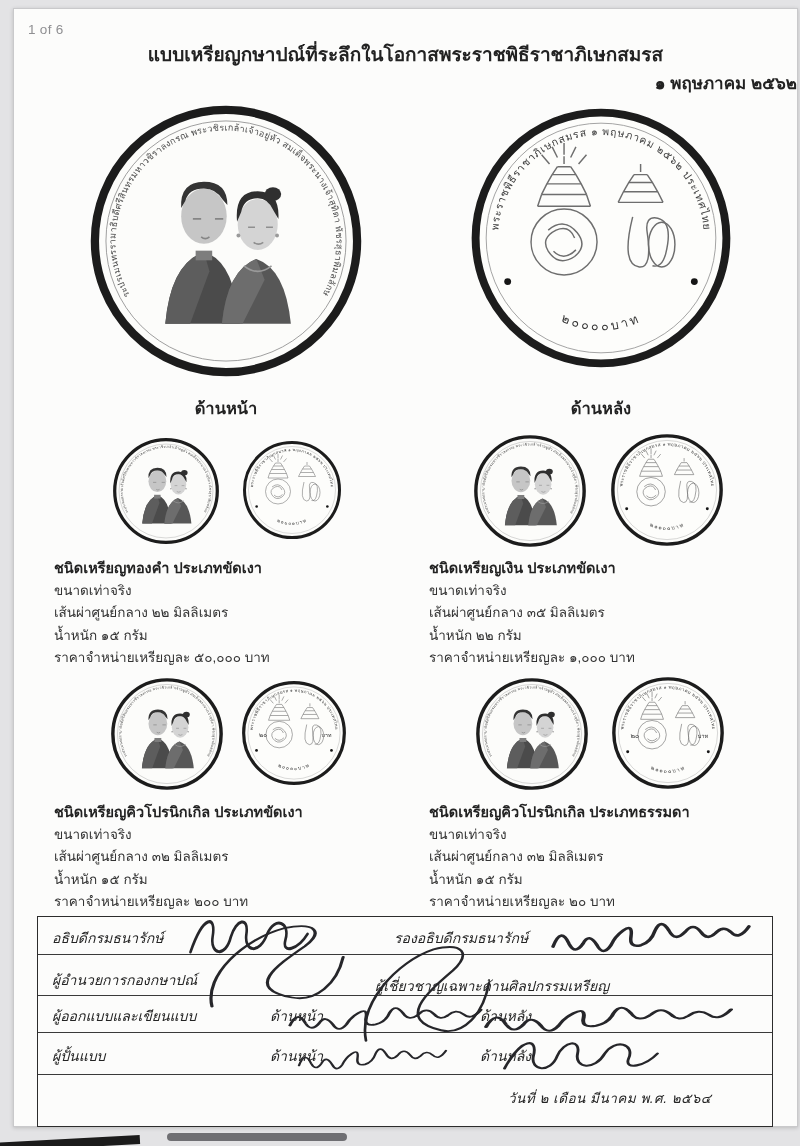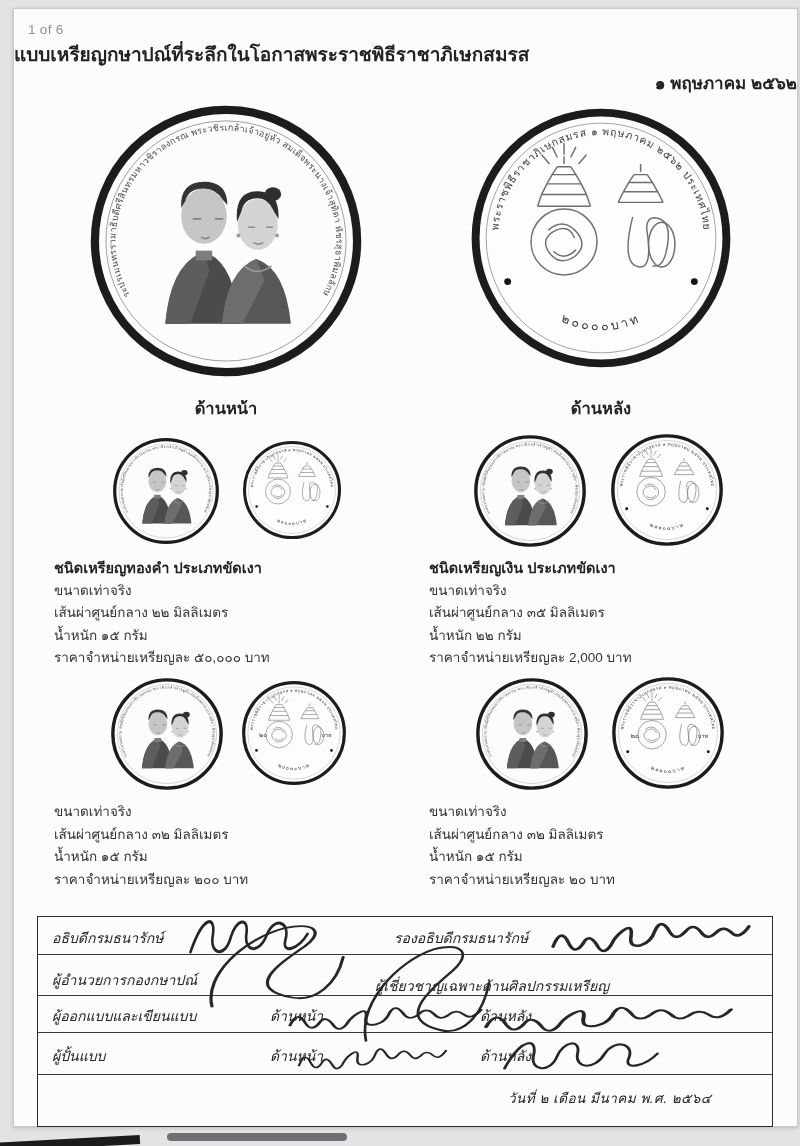--- a/index.html
+++ b/index.html
@@ -8,21 +8,21 @@
     background:#e3e3e5;color:#2b2b2b;
     font-family:"Liberation Sans","DejaVu Sans",sans-serif;
   }
   .abs{position:absolute;}
   .page{
     position:absolute;left:13px;top:8px;width:783px;height:1117px;
     background:#fcfcfb;border:1px solid #c9c9cb;border-radius:0;
     box-shadow:0 1px 4px rgba(0,0,0,.18);
   }
   .page-indicator{left:14px;top:13px;font-size:13.5px;color:#8f8f92;letter-spacing:.3px;}
-  .title1{left:0;top:30px;width:100%;text-align:left;font-size:19px;font-weight:700;color:#222;}
+  .title1{left:0;top:30px;width:100%;text-align:center;font-size:19px;font-weight:700;color:#222;}
   .title2{left:0;top:60px;width:100%;text-align:right;font-size:17px;font-weight:700;color:#222;}
   .caption{font-size:16.5px;font-weight:700;text-align:center;color:#222;}
   .spec{ text-align:left;font-size:13.5px;line-height:22.5px;color:#333;}
   .spec .t{font-size:14.5px;font-weight:700;color:#222;}
   .sig-table{
     position:absolute;left:23px;top:907px;width:734px;height:209px;
     border:1.6px solid #2c2c2c;background:transparent;font-style:italic;
   }
   .tline{position:absolute;left:0;width:100%;height:0;border-top:1.3px solid #3a3a3a;}
   .tlabel{position:absolute;font-size:14px;color:#242424;white-space:nowrap;}
@@ -158,45 +158,47 @@
     <div>เส้นผ่าศูนย์กลาง ๒๒ มิลลิเมตร</div>
     <div>น้ำหนัก ๑๕ กรัม</div>
     <div>ราคาจำหน่ายเหรียญละ ๕๐,๐๐๐ บาท</div>
   </div>
 
   <div class="abs spec" style="left:415px;top:548px;width:344px">
     <div class="t">ชนิดเหรียญเงิน ประเภทขัดเงา</div>
     <div>ขนาดเท่าจริง</div>
     <div>เส้นผ่าศูนย์กลาง ๓๕ มิลลิเมตร</div>
     <div>น้ำหนัก ๒๒ กรัม</div>
-    <div>ราคาจำหน่ายเหรียญละ 2,000 บาท</div>
+    <div>ราคาจำหน่ายเหรียญละ ๑,๐๐๐ บาท</div>
   </div>
 
   <svg class="coin" style="left:96px;top:668px" width="114" height="114" viewBox="0 0 200 200">
       <use href="#sym-front"></use>
     </svg>
   <svg class="coin" style="left:227px;top:671px" width="106" height="106" viewBox="0 0 200 200">
       <use href="#sym-back-20"></use>
     </svg>
 
   <svg class="coin" style="left:461px;top:668px" width="114" height="114" viewBox="0 0 200 200">
       <use href="#sym-front"></use>
     </svg>
   <svg class="coin" style="left:597px;top:667px" width="114" height="114" viewBox="0 0 200 200">
       <use href="#sym-back-20"></use>
     </svg>
 
   <div class="abs spec" style="left:40px;top:792px;width:344px">
+    <div class="t">ชนิดเหรียญคิวโปรนิกเกิล ประเภทขัดเงา</div>
     <div>ขนาดเท่าจริง</div>
     <div>เส้นผ่าศูนย์กลาง ๓๒ มิลลิเมตร</div>
     <div>น้ำหนัก ๑๕ กรัม</div>
     <div>ราคาจำหน่ายเหรียญละ ๒๐๐ บาท</div>
   </div>
 
   <div class="abs spec" style="left:415px;top:792px;width:344px">
+    <div class="t">ชนิดเหรียญคิวโปรนิกเกิล ประเภทธรรมดา</div>
     <div>ขนาดเท่าจริง</div>
     <div>เส้นผ่าศูนย์กลาง ๓๒ มิลลิเมตร</div>
     <div>น้ำหนัก ๑๕ กรัม</div>
     <div>ราคาจำหน่ายเหรียญละ ๒๐ บาท</div>
   </div>
 
   <div class="sig-table">
     <div class="tline" style="top:37px"></div>
     <div class="tline" style="top:78px"></div>
     <div class="tline" style="top:115px"></div>

